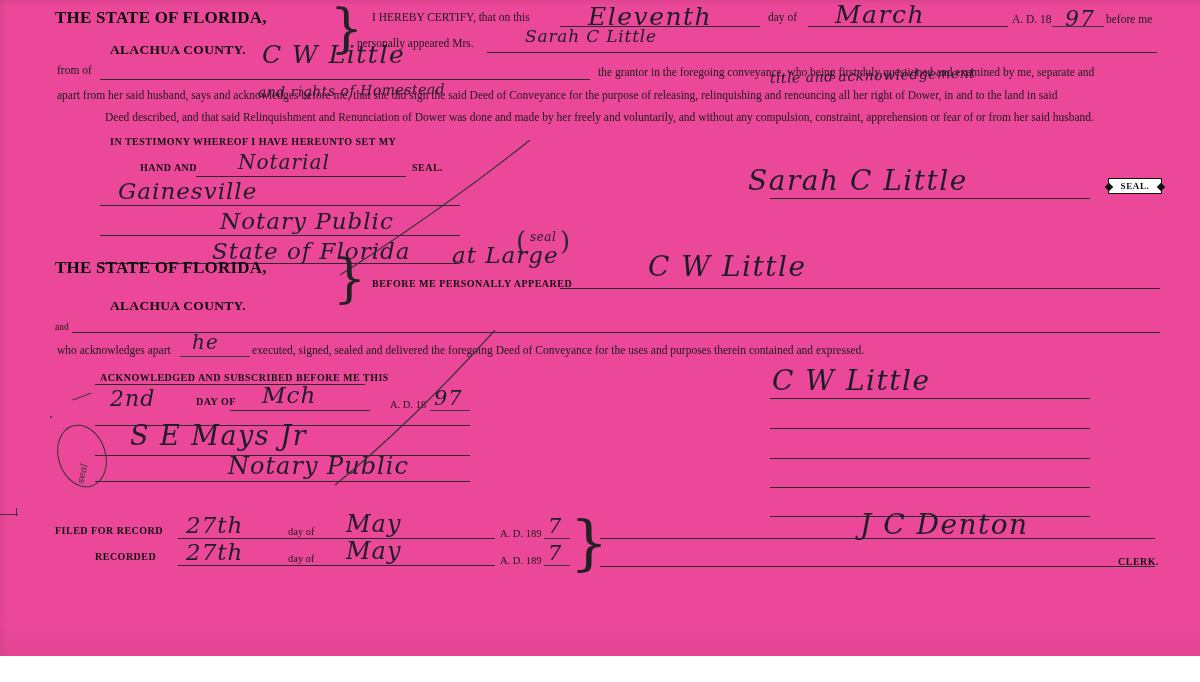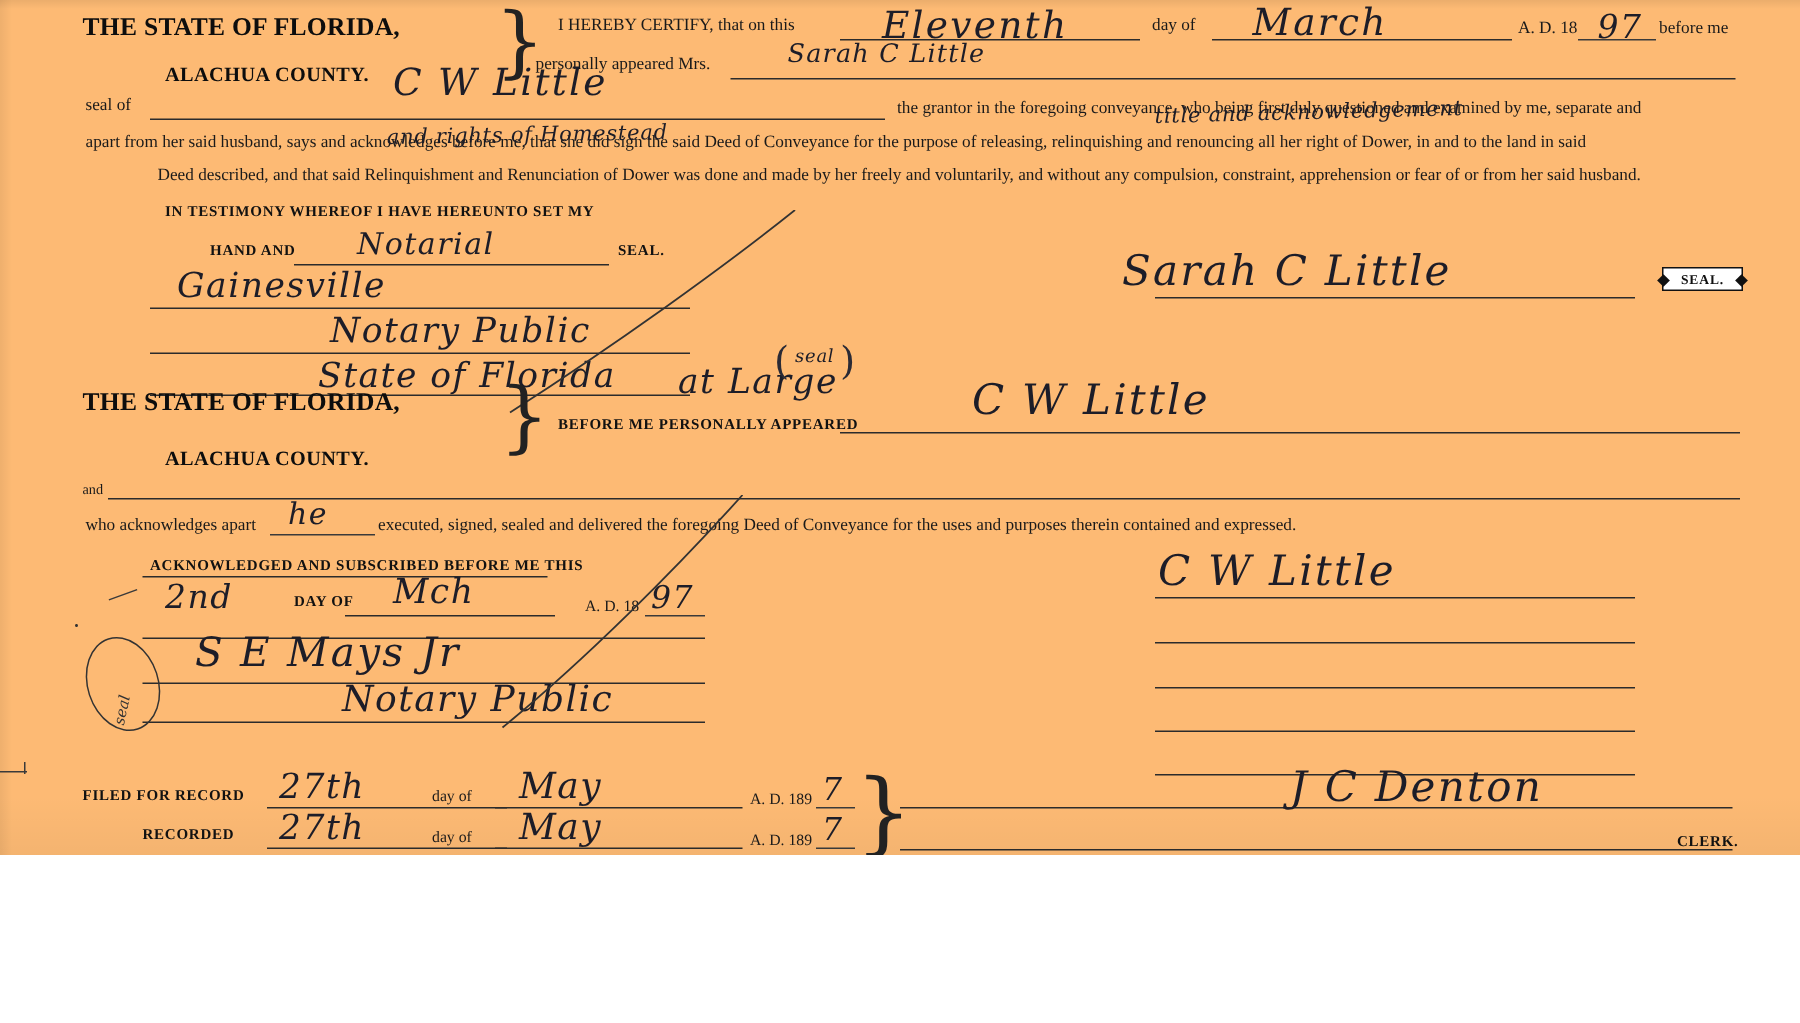--- a/index.html
+++ b/index.html
@@ -7,22 +7,22 @@
     padding: 0;
     background: #ffffff;
   }
   body {
     font-family: "Liberation Serif", serif;
     color: #111;
   }
   #page {
     position: relative;
     width: 1200px;
-    height: 570px;
-    background: #fdba74;
+    height: 656px;
+    background: #ec4899;
     overflow: hidden;
   }
   
   .scan-edge {
     position: absolute;
     pointer-events: none;
   }
   .scan-edge.top { left:0; top:0; width:1200px; height:6px;
     background: linear-gradient(to bottom, rgba(0,0,0,0.07), rgba(0,0,0,0)); }
   .scan-edge.left { left:0; top:0; width:8px; height:682px;
@@ -182,21 +182,21 @@
 
   <div class="printed" style="left:1012px; top:12px;">A. D. 18</div>
   <div class="rule thin" style="left:1052px; top:26px; width:52px;"></div>
   <div class="hand ink" style="left:1065px; top:6px; font-size:22px;">97</div>
   <div class="printed" style="left:1106px; top:12px;">before me</div>
 
   <div class="printed" style="left:357px; top:36px;">personally appeared Mrs.</div>
   <div class="rule" style="left:487px; top:52px; width:670px;"></div>
   <div class="hand mid" style="left:525px; top:26px;">Sarah C Little</div>
 
-  <div class="printed" style="left:57px; top:63px;">seal of</div>
+  <div class="printed" style="left:57px; top:63px;">from of</div>
   <div class="rule" style="left:100px; top:79px; width:490px;"></div>
   <div class="hand big" style="left:262px; top:40px;">C W Little</div>
 
   <div class="printed" style="left:57px; top:88px;">apart from her said husband, says and acknowledges before me, that she did sign the said Deed of Conveyance for the purpose of releasing, relinquishing and renouncing all her right of Dower, in and to the land in said</div>
 
   <div class="printed" style="left:598px; top:65px;">the grantor in the foregoing conveyance, who being first duly questioned and examined by me, separate and</div>
 
   <div class="hand sm" style="left:770px; top:70px; transform: rotate(-1.5deg);">title and acknowledgement</div>
   <div class="hand sm" style="left:258px; top:84px; transform: rotate(-1deg);">and rights of Homestead</div>
 

